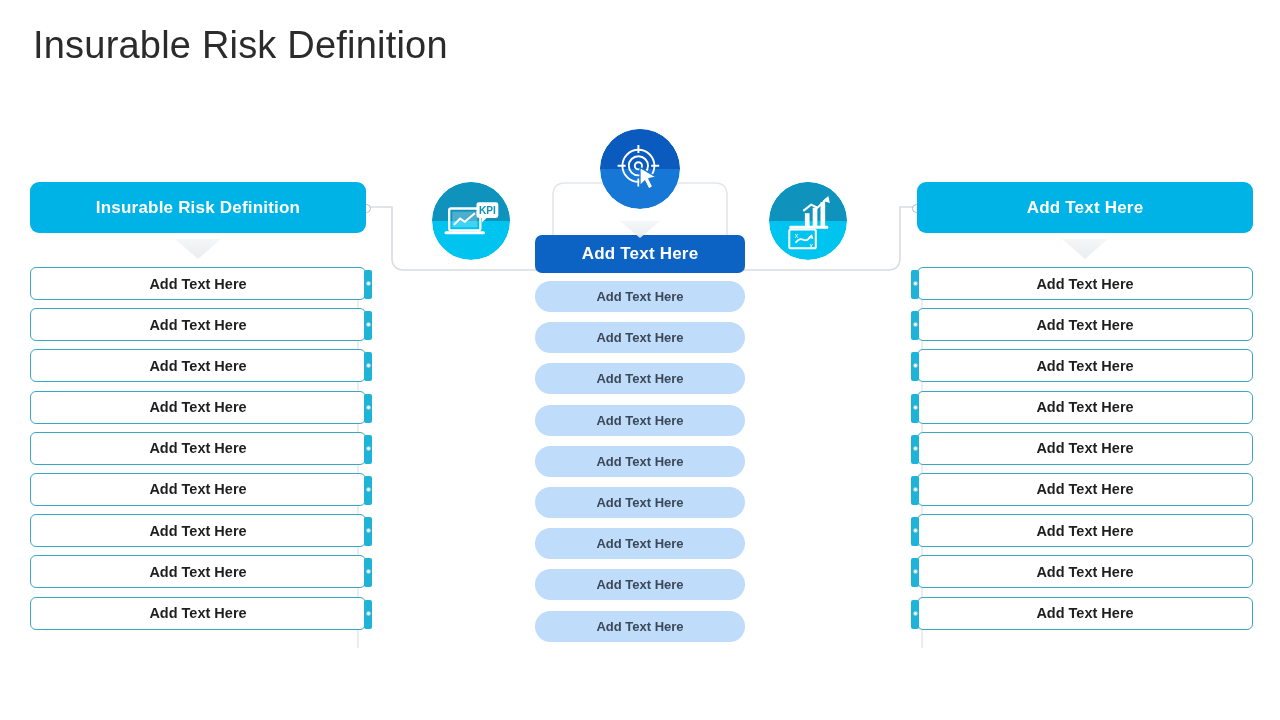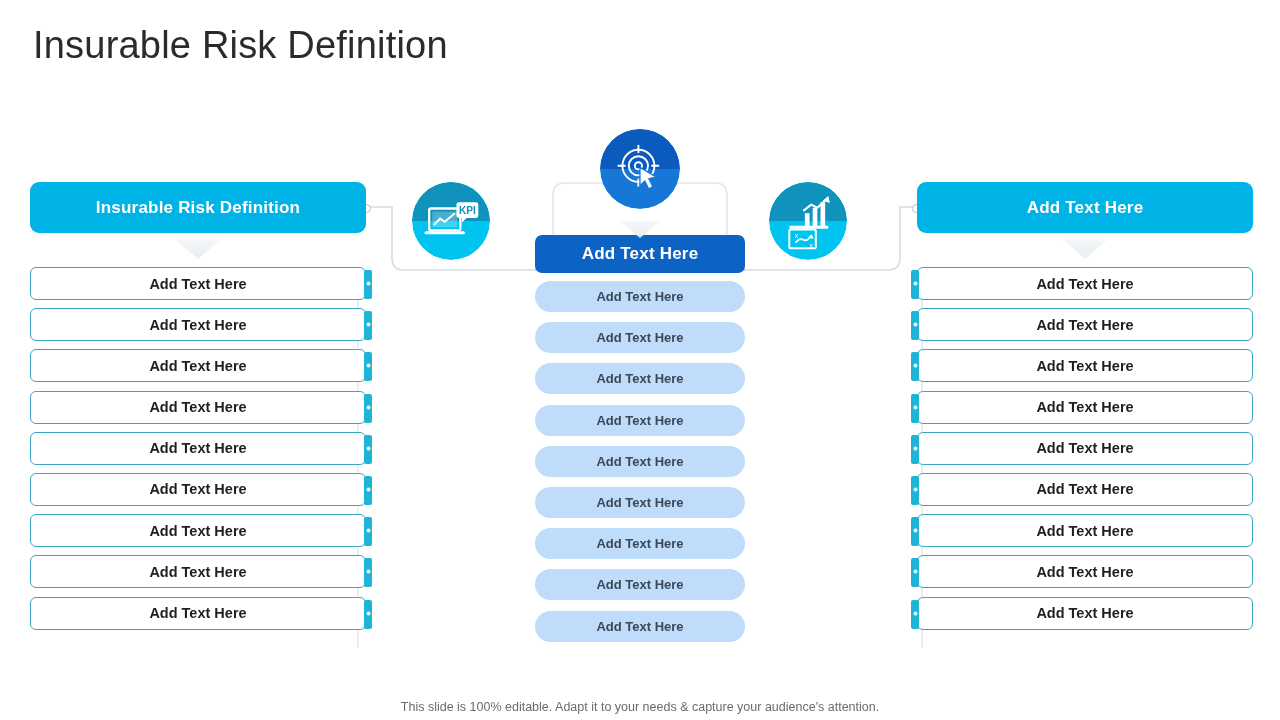--- a/index.html
+++ b/index.html
@@ -157,21 +157,21 @@
     margin-bottom: 10.2px;
   }
 
   
   .icon-circle {
     position: absolute;
     border-radius: 50%;
     overflow: hidden;
     display: block;
   }
-  #icon-kpi   { left: 412px; top: 182px; width: 78px;  height: 78px; }
+  #icon-kpi   { left: 432px; top: 182px; width: 78px;  height: 78px; }
   #icon-chart { left: 769px; top: 182px; width: 78px;  height: 78px; }
   #icon-target{ left: 600px; top: 129px; width: 80px;  height: 80px; }
 
   
   #footer-note {
     position: absolute;
     left: 0;
     right: 0;
     top: 700px;
     text-align: center;
@@ -387,15 +387,14 @@
         <circle cx="48" cy="46" r="4.5"></circle>
         <line x1="48" y1="20" x2="48" y2="30"></line>
         <line x1="48" y1="62" x2="48" y2="72"></line>
         <line x1="22" y1="46" x2="32" y2="46"></line>
         <line x1="64" y1="46" x2="74" y2="46"></line>
       </g>
       <path d="M50 48 L70 60 L61 62 L66 72 L61 75 L56 65 L50 71 Z" fill="#ffffff" stroke="#1677d6" stroke-width="1.6" stroke-linejoin="round"></path>
     </svg>
   </div>
 
-  <div id="footer-note">This slide is 100% editable. Adapt it to your needs &amp; capture your audience's attention.</div>
 
 </div>
 
 </body></html>

